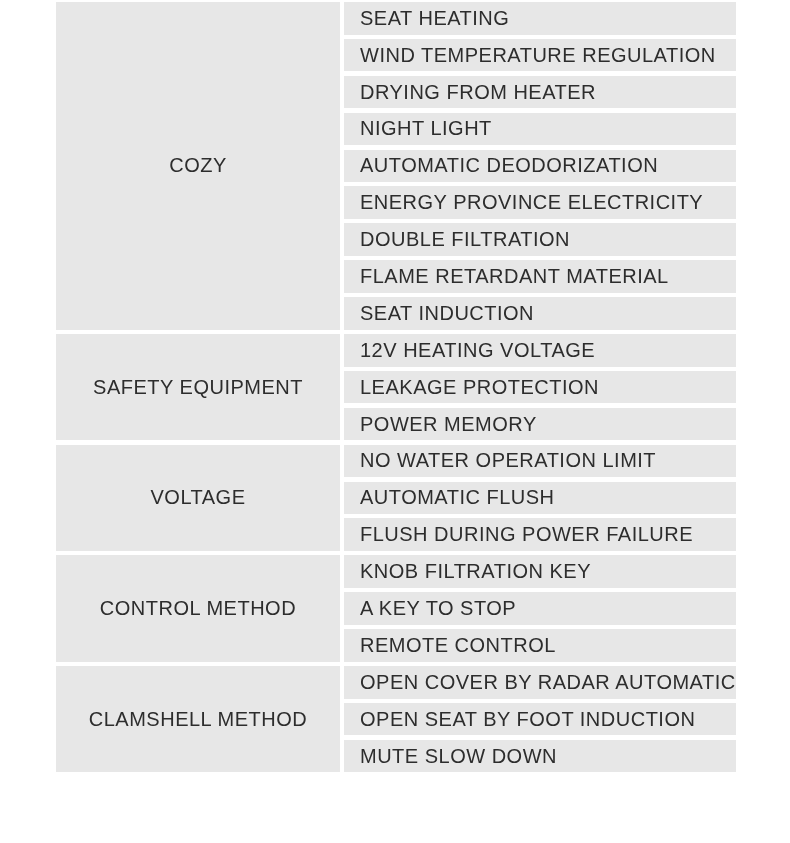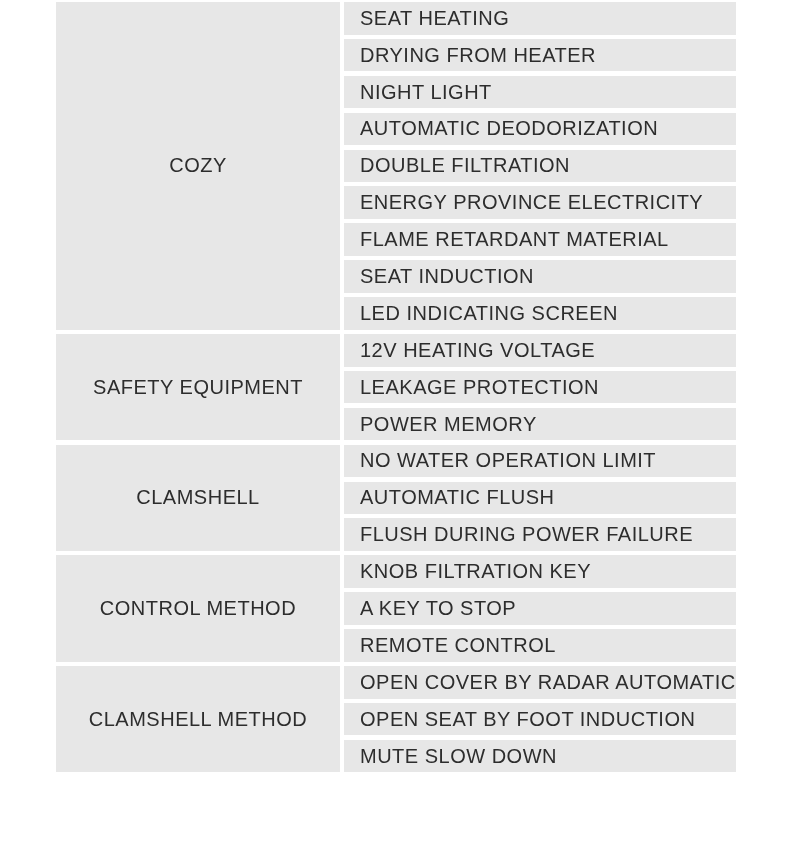--- a/index.html
+++ b/index.html
@@ -55,40 +55,40 @@
   }
 </style>
 </head>
 <body style="background: rgb(255, 255, 255);">
 
 <main class="table-wrap" id="table-root">
     <section class="section">
       <div class="cat-cell">COZY</div>
       <div class="rows">
         <div class="feature-cell">SEAT HEATING</div>
+        <div class="feature-cell">WIND TEMPERATURE REGULATION</div>
         <div class="feature-cell">DRYING FROM HEATER</div>
         <div class="feature-cell">NIGHT LIGHT</div>
         <div class="feature-cell">AUTOMATIC DEODORIZATION</div>
+        <div class="feature-cell">ENERGY PROVINCE ELECTRICITY</div>
         <div class="feature-cell">DOUBLE FILTRATION</div>
-        <div class="feature-cell">ENERGY PROVINCE ELECTRICITY</div>
         <div class="feature-cell">FLAME RETARDANT MATERIAL</div>
         <div class="feature-cell">SEAT INDUCTION</div>
-        <div class="feature-cell">LED INDICATING SCREEN</div>
       </div>
     </section>
     <section class="section">
       <div class="cat-cell">SAFETY EQUIPMENT</div>
       <div class="rows">
         <div class="feature-cell">12V HEATING VOLTAGE</div>
         <div class="feature-cell">LEAKAGE PROTECTION</div>
         <div class="feature-cell">POWER MEMORY</div>
       </div>
     </section>
     <section class="section">
-      <div class="cat-cell">CLAMSHELL</div>
+      <div class="cat-cell">VOLTAGE</div>
       <div class="rows">
         <div class="feature-cell">NO WATER OPERATION LIMIT</div>
         <div class="feature-cell">AUTOMATIC FLUSH</div>
         <div class="feature-cell">FLUSH DURING POWER FAILURE</div>
       </div>
     </section>
     <section class="section">
       <div class="cat-cell">CONTROL METHOD</div>
       <div class="rows">
         <div class="feature-cell">KNOB FILTRATION KEY</div>

